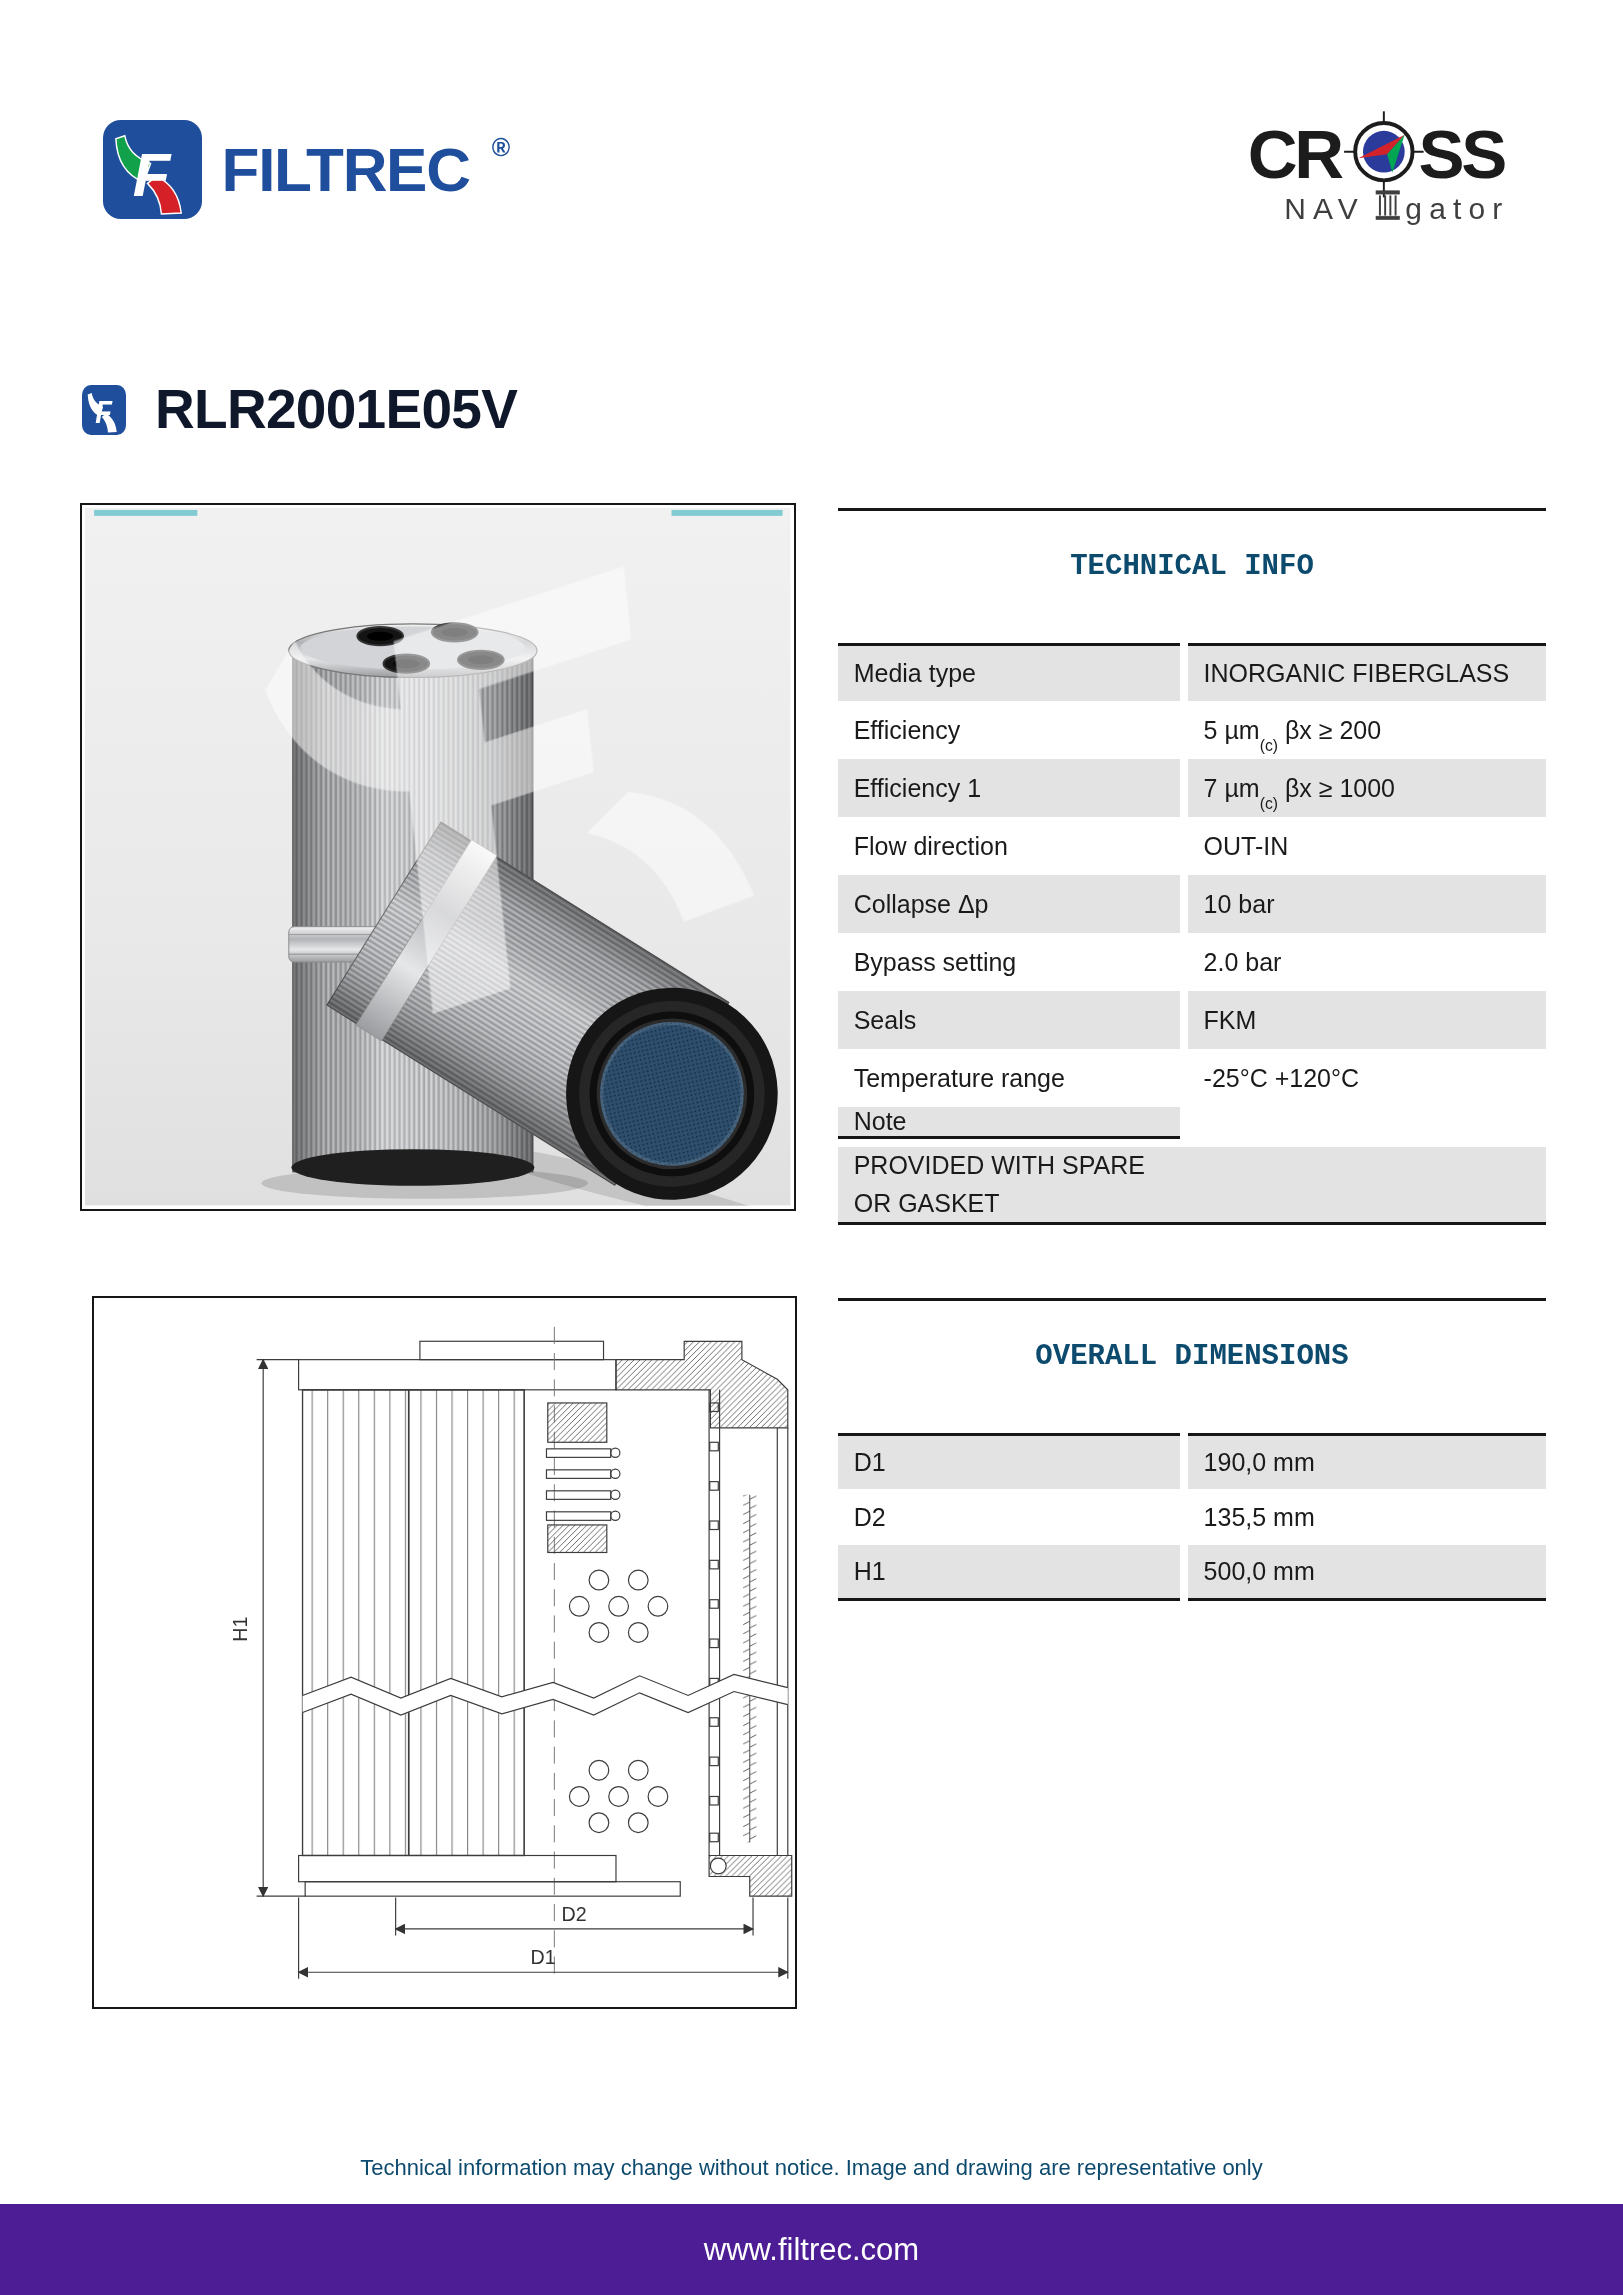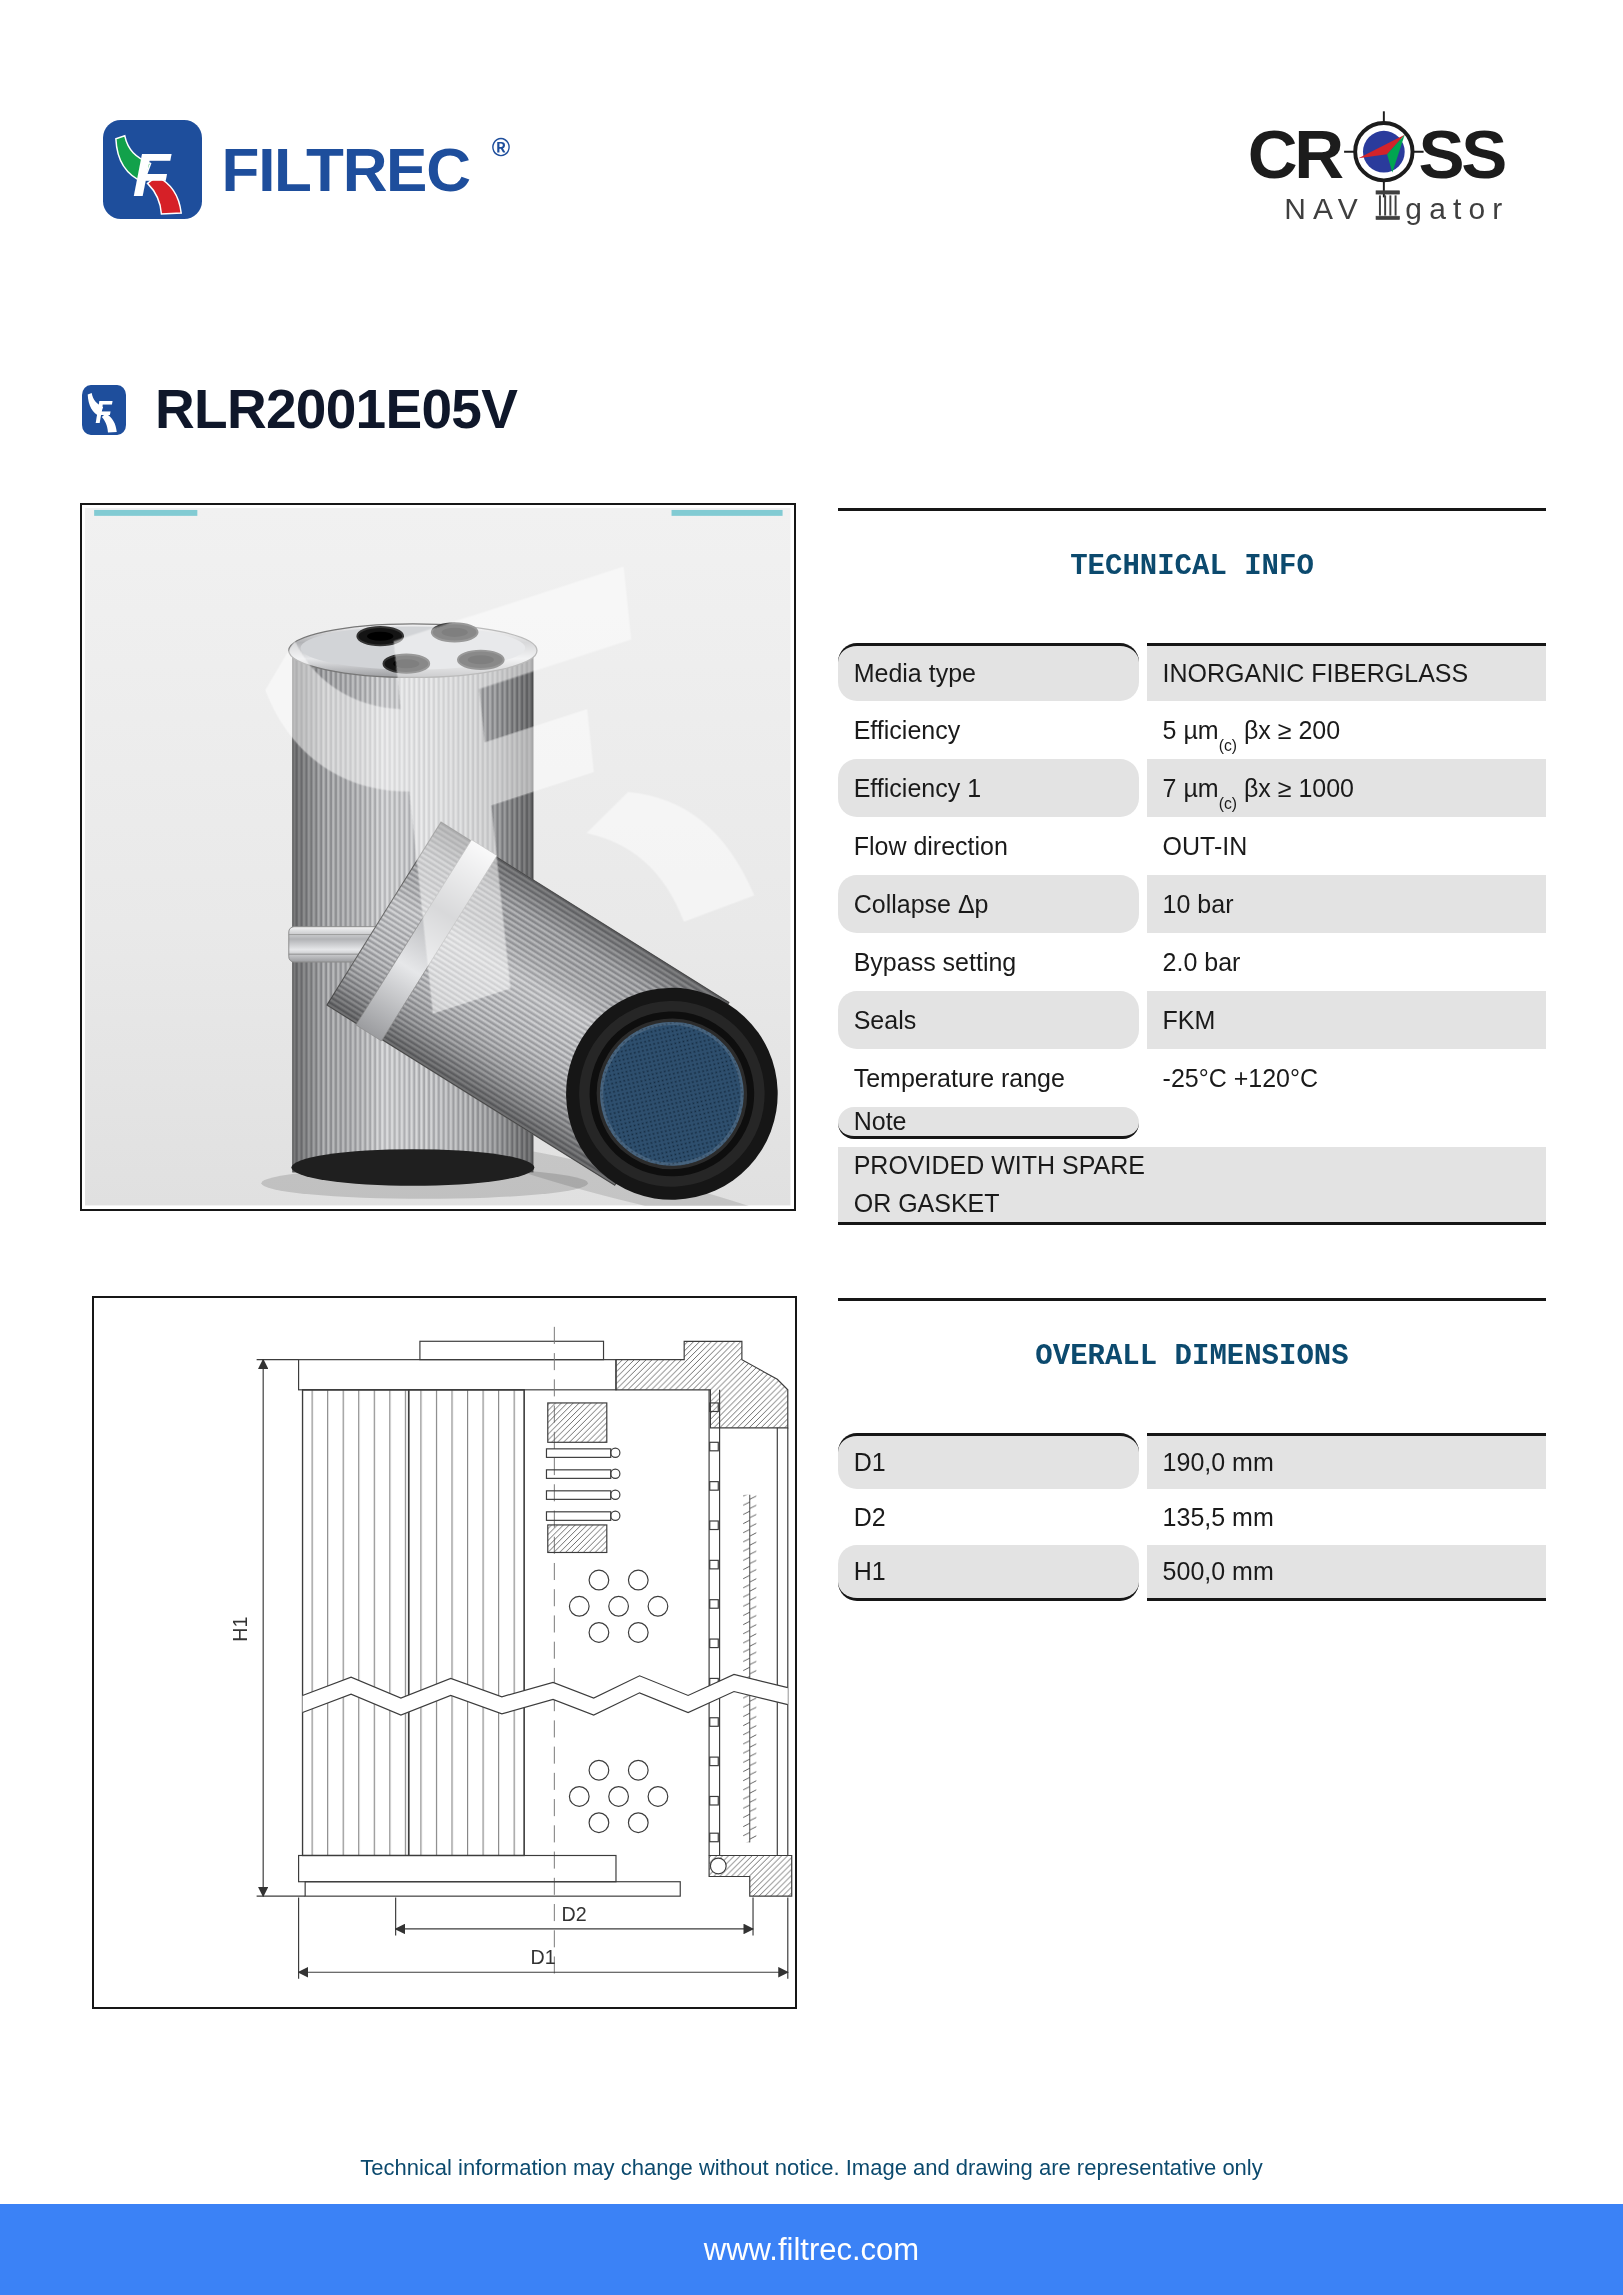--- a/index.html
+++ b/index.html
@@ -24,30 +24,30 @@
   .drawing-box svg{width:100%;height:100%;display:block;}
   
   .section{position:absolute;left:838px;width:708px;}
   .section .rule{height:3.3px;background:#161616;}
   .section h2{margin:41px 0 0 0;text-align:center;font-size:29px;font-weight:bold;color:#0c4a6e;line-height:1;letter-spacing:0;font-family:Liberation Mono, monospace;}
   .tbl{margin-top:62px;}
   .trow{display:flex;gap:7.9px;min-height:58px;}
   #dims-table .trow{min-height:56px;}
   .trow.tall{min-height:96px;flex-direction:column;}
   .cell{display:flex;align-items:center;padding:0 15.7px;box-sizing:border-box;font-size:25px;color:#1a1a1a;}
-  .cell.label{width:301px;flex:none;border-radius:19px;}
+  .cell.label{width:342px;flex:none;}
   .cell.value{flex:1;}
   .cell .vtext{line-height:1.5;}
   .trow:nth-child(odd) .cell{background:#e3e3e3;}
   .tbl .trow:first-child .cell{border-top:3.3px solid #161616;}
   .tbl .trow:last-child .cell{border-bottom:3.3px solid #161616;}
   .cell sub{font-size:15.7px;line-height:0;position:relative;top:6.5px;}
   
   .disclaimer{position:absolute;left:0;top:2155px;width:100%;text-align:center;font-size:22px;color:#0c4a6e;}
-  .bottom-bar{position:absolute;left:0;top:2204px;width:100%;height:92px;background:#3b82f6;
+  .bottom-bar{position:absolute;left:0;top:2204px;width:100%;height:92px;background:#4c1d95;
     display:flex;align-items:center;justify-content:center;}
   .bottom-bar span{color:#fff;font-size:31px;}
 </style>
 </head>
 <body>
 
 <div class="page">
 
   <div class="filtrec-logo">
     <svg width="99" height="99" viewBox="0 0 100 100">

